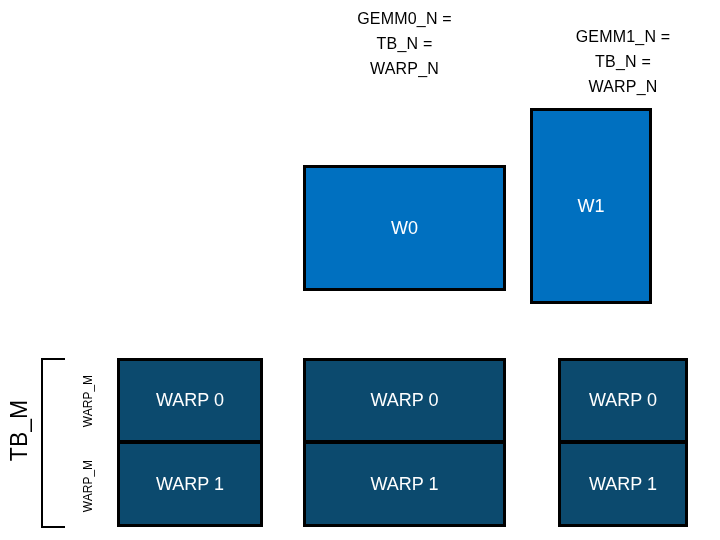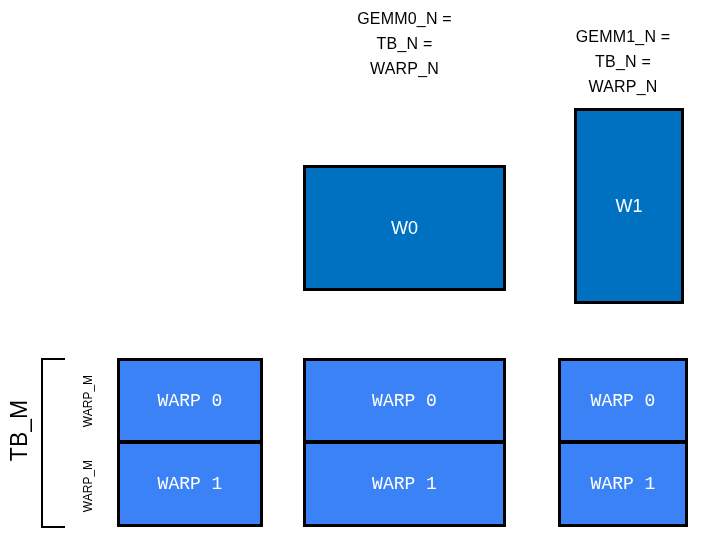--- a/index.html
+++ b/index.html
@@ -40,39 +40,39 @@
     align-items: center;
     justify-content: center;
     color: #ffffff;
     font-size: 18px;
     font-family: "Liberation Sans", sans-serif;
   }
   .block.blue  { background: #0070c0; }
 
   
   #blk-w0 { left: 303px; top: 165px; width: 203px; height: 126px; }
-  #blk-w1 { left: 574px; top: 108px; width: 110px; height: 196px; text-align: right; }
+  #blk-w1 { left: 530px; top: 108px; width: 122px; height: 196px; text-align: right; }
 
   
   .green-col { position: absolute; }
   #gcol-0 { left: 117px; top: 358px; width: 146px; }
   #gcol-1 { left: 303px; top: 358px; width: 203px; }
   #gcol-2 { left: 558px; top: 358px; width: 130px; }
 
   .green-cell {
     box-sizing: border-box;
     border: 3px solid #000000;
-    background: #3b82f6;
+    background: #0c4a6e;
     height: 85px;
     display: flex;
     align-items: center;
     justify-content: center;
     color: #ffffff;
     font-size: 18px;
-    font-family: Liberation Mono, monospace;
+    font-family: Liberation Sans, sans-serif;
   }
   .green-cell + .green-cell { border-top-width: 2px; margin-top: -1px; }
 
   
   #tbm-label {
     position: absolute;
     left: -26px;
     top: 417px;
     width: 90px;
     text-align: center;

